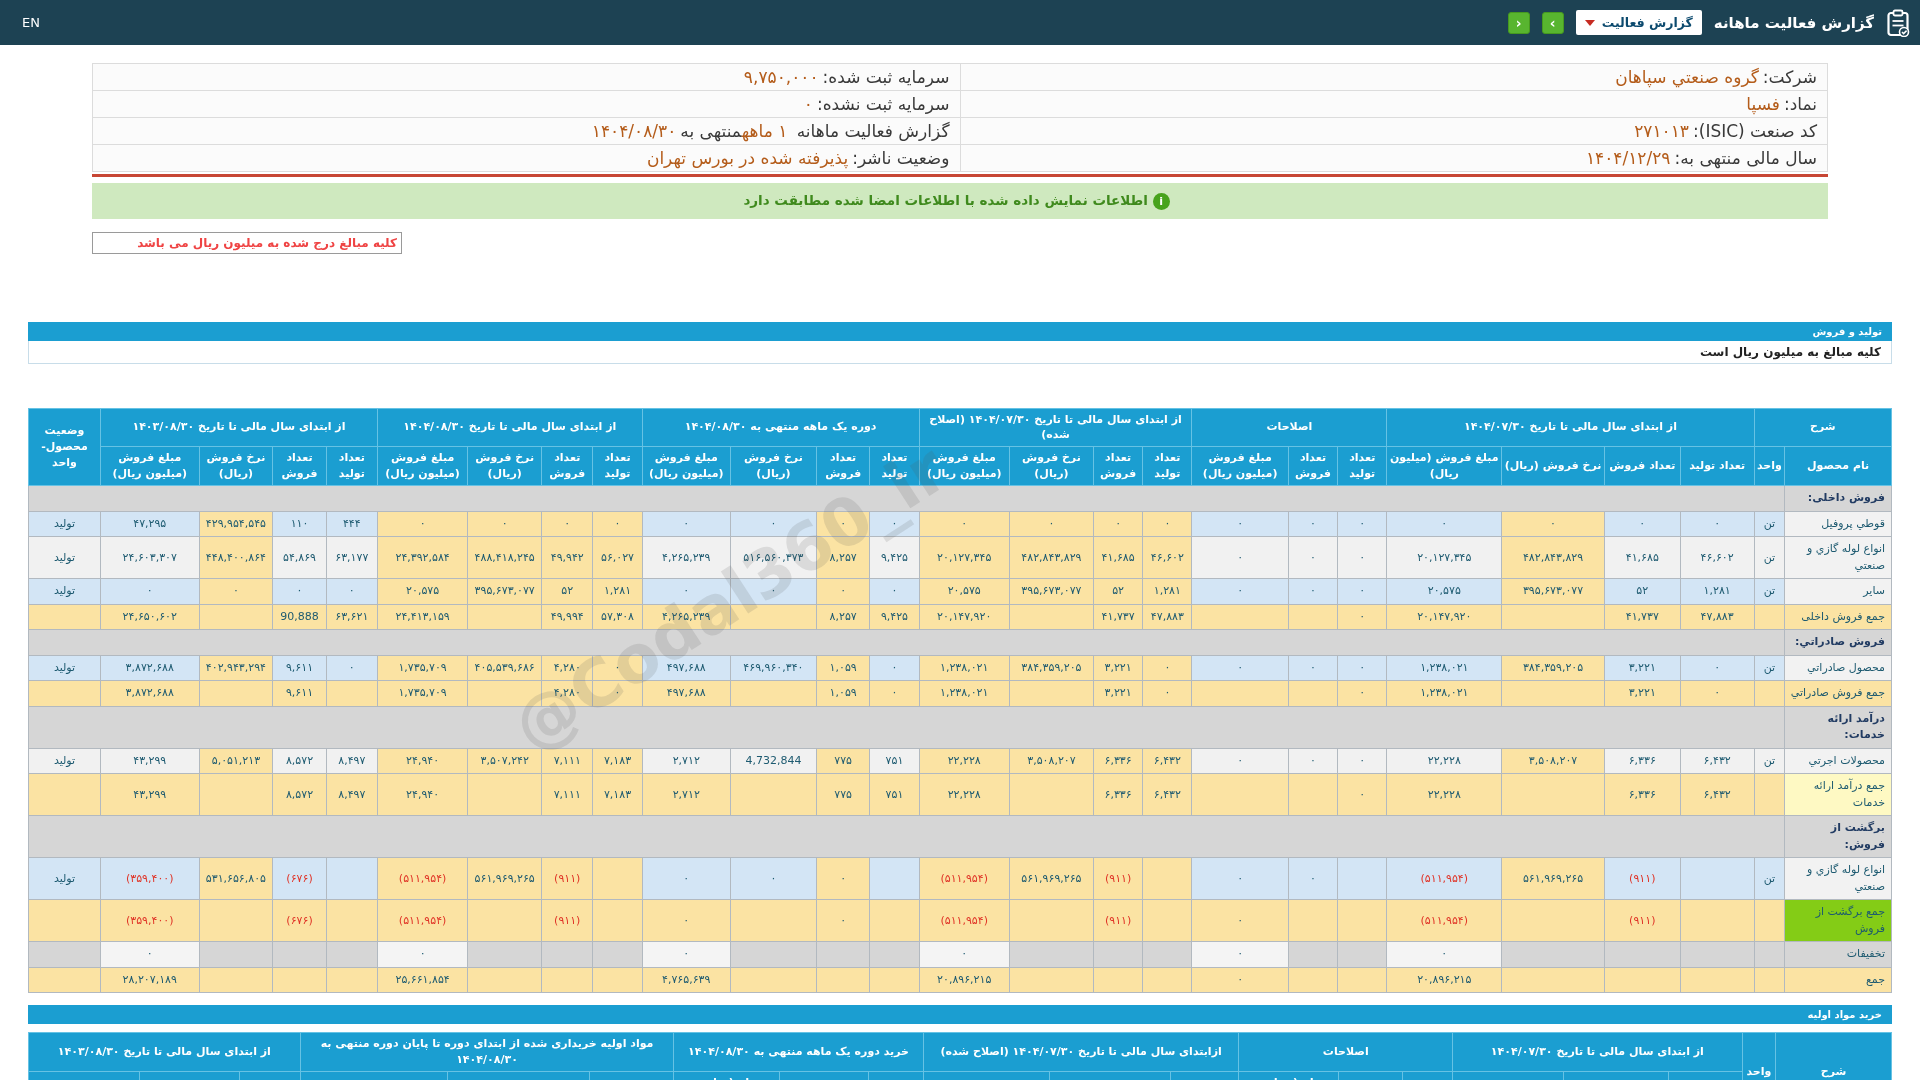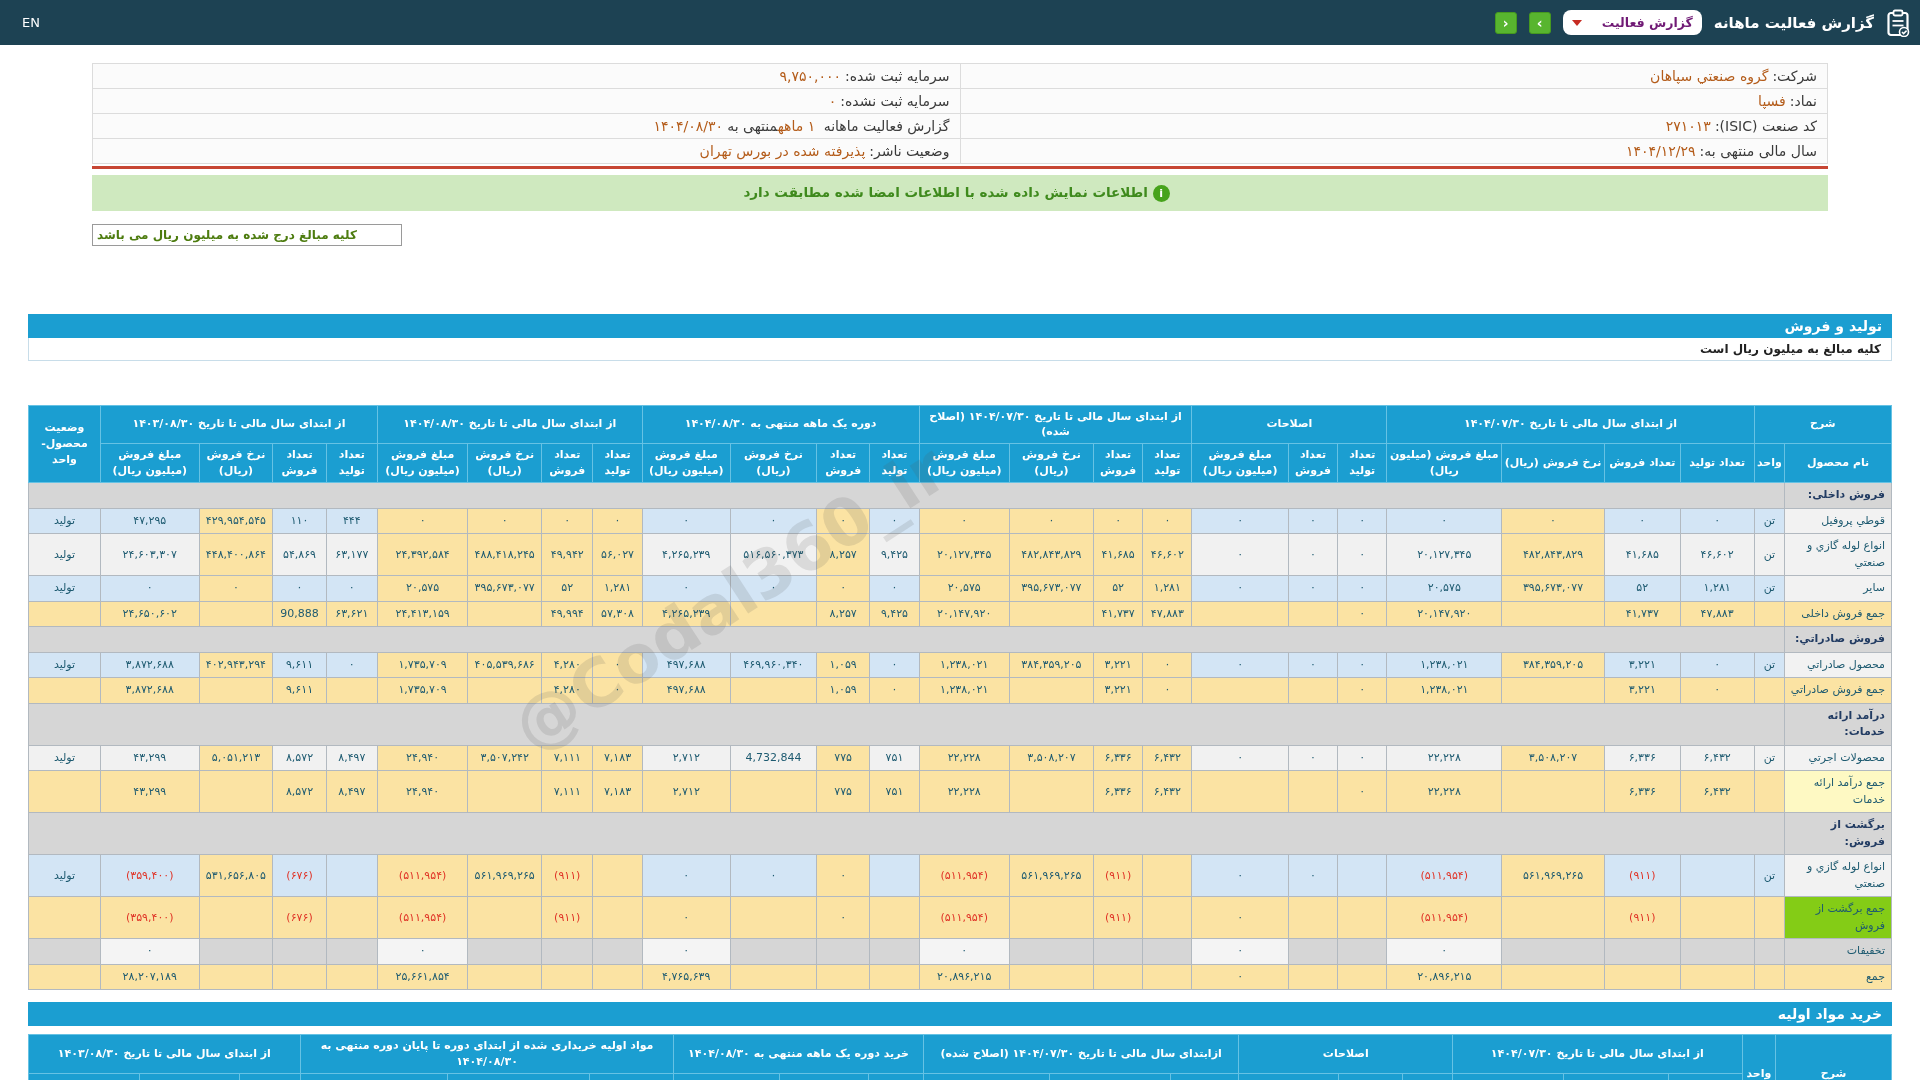--- a/index.html
+++ b/index.html
@@ -2,48 +2,48 @@
 <html lang="fa" dir="rtl"><head>
 <meta charset="utf-8">
 <style>
   html,body{margin:0;padding:0;}
   body{width:1920px;height:1080px;overflow:hidden;background:#fff;
        font-family:"DejaVu Sans",sans-serif;direction:rtl;position:relative;}
   
   .topbar{height:45px;background:#1d4253;display:flex;align-items:center;
           padding:0 10px;color:#fff;gap:12px;}
   .topbar-title{font-size:15px;font-weight:bold;color:#fff;white-space:nowrap;}
-  .report-btn{background:#fff;color:#701a75;border:none;border-radius:8px;
+  .report-btn{background:#fff;color:#0c4a6e;border:none;border-radius:2px;
               font-size:12.5px;font-weight:bold;padding:5px 9px;display:flex;
-              align-items:center;gap:20px;cursor:pointer;font-family:inherit;}
+              align-items:center;gap:7px;cursor:pointer;font-family:inherit;}
   .caret{width:0;height:0;border-left:5px solid transparent;border-right:5px solid transparent;
          border-top:6px solid #c62b22;display:inline-block;}
   .nav-btn{width:22px;height:22px;background:#58b52f;border:1px solid #46991f;border-radius:3px;
            color:#fff;font-weight:bold;font-size:14px;line-height:20px;text-align:center;
            cursor:pointer;padding:0;font-family:inherit;}
   .en-link{margin-right:auto;color:#fff;font-size:13px;cursor:pointer;margin-left:12px;}
   
   .info-wrap{margin:18px 92px 0 92px;}
   table.info{width:100%;border-collapse:collapse;}
   table.info td{border:1px solid #dcdcdc;background:#fbfbfb;padding:3px 10px;
-                font-size:14px;height:18px;width:50%;}
+                font-size:17px;height:18px;width:50%;}
   .inf-label{color:#3a3a3a;}
   .inf-value{color:#b45c1a;padding-right:4px;}
   .redline{height:3px;background:#c74634;margin:2px 92px 0 92px;}
   
   .notice{margin:6px 92px 0 92px;background:#cfe9bf;color:#3f8a1d;font-weight:bold;
           font-size:13.5px;text-align:center;padding:9px 0;}
   .i-icon{display:inline-block;width:17px;height:17px;border-radius:50%;background:#47a31c;
           color:#fff;font-size:11px;font-weight:bold;line-height:17px;text-align:center;
           vertical-align:middle;margin-right:7px;font-style:normal;}
   
   .note-box{width:300px;margin:13px auto 0 92px;border:1px solid #9a9a9a;background:#fff;
-            color:#4d7c0f;font-weight:bold;font-size:12px;text-align:left;padding:3px 4px;}
+            color:#ef4444;font-weight:bold;font-size:12px;text-align:right;padding:3px 4px;}
   
-  .secbar{margin:0 28px;background:#1b9ed1;color:#fff;font-weight:bold;font-size:14px;
+  .secbar{margin:0 28px;background:#1b9ed1;color:#fff;font-weight:bold;font-size:10px;
           padding:4px 10px;}
   .secbar.first{margin-top:68px;}
   .subnote{margin:0 28px;background:#fff;border:1px solid #c8dde9;border-top:none;
            font-weight:bold;font-size:12px;color:#222;padding:4px 10px;}
   
   table.data{width:calc(100% - 56px);margin:44px 28px 0 28px;border-collapse:collapse;
              table-layout:fixed;}
   table.data.t2{margin-top:8px;}
   table.data thead th{background:#1b9ed1;color:#fff;border:1px solid #66c2e4;
                       font-size:11px;font-weight:bold;padding:3px 2px;line-height:1.45;}

